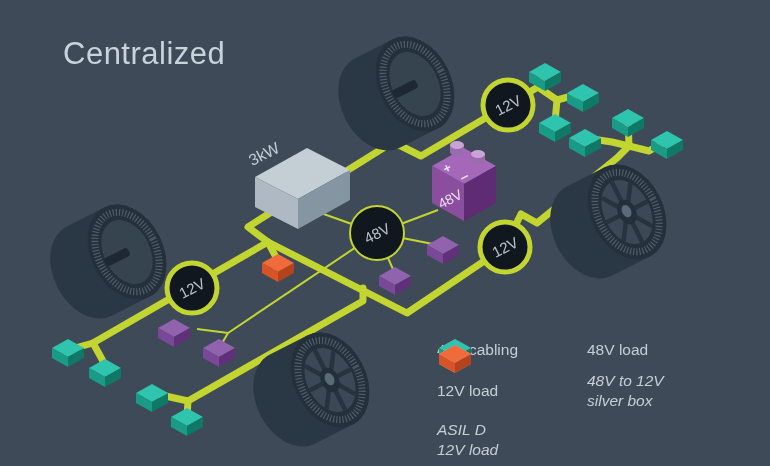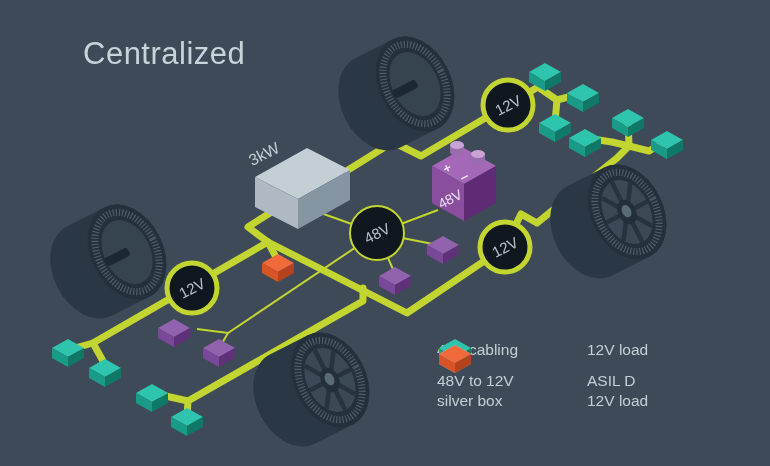--- a/index.html
+++ b/index.html
@@ -1,39 +1,39 @@
 <!DOCTYPE html>
 <html><head>
 <meta charset="utf-8">
 <style>
   html,body{margin:0;padding:0;background:#2b333c;}
   .stage{position:relative;width:770px;height:466px;background:#3e4a57;overflow:hidden;
          font-family:"Liberation Sans", sans-serif;}
   .title{position:absolute;left:63px;top:36px;font-size:31px;font-weight:300;
-         letter-spacing:.5px;color:#c9d3da;margin-left:20px;}
+         letter-spacing:.5px;color:#c9d3da;}
   svg{position:absolute;left:0;top:0;}
   
   .teal-t{fill:#2ec4ae}.teal-l{fill:#1a9b88}.teal-r{fill:#0f7867}
   .pur-t{fill:#9163ae}.pur-l{fill:#7a4898}.pur-r{fill:#5e3178}
   .org-t{fill:#f06a3c}.org-l{fill:#d85426}.org-r{fill:#b4431d}
   .sil-t{fill:#c3ced5}.sil-l{fill:#aeb9c3}.sil-r{fill:#8595a2}
   .node-fill{fill:#10171f}
   .node-text{fill:#b9c3ca;font-size:15px;font-family:"Liberation Sans",sans-serif;}
   .iso-label{fill:#c5ced5;font-size:16px;font-family:"Liberation Sans",sans-serif;}
   .bat-text{fill:#e9def0;font-family:"Liberation Sans",sans-serif;}
   
   .tire{fill:#2a3744}.wface{fill:#24303c}.hatch{fill:none;stroke:#4e5e6a;stroke-width:7;stroke-dasharray:1.2 1.9}
   .disc{fill:#36444f}.disc2{fill:#3a4955}.axle{fill:#1d2834}
   .spokes{stroke:#27333f;stroke-width:4.5}
   .hub{fill:#232f3b}.hubc{fill:#5a6a76}
   
   .legend{position:absolute;left:437px;top:337px;display:grid;
           grid-template-columns:150px 182px;row-gap:8px;column-gap:0;}
   .litem{display:flex;align-items:center;gap:11px;color:#c5ced5;font-size:15.5px;min-height:26px;}
-  .litem.two{align-items:center;}
+  .litem.two{align-items:center;font-style:italic;}
   .litem.two .lic{margin-top:6px;}
   .lic{flex-shrink:0;}
   .llab{line-height:1.32;}
 </style>
 </head>
 <body>
 
 <div class="stage">
 
   <svg width="770" height="466" viewBox="0 0 770 466">
@@ -191,20 +191,26 @@
   <div class="title">Centralized</div>
 
   <div class="legend">
 
     <div class="litem">
       <svg class="lic" width="36" height="26">
         <line x1="2" y1="13" x2="33" y2="13" stroke="#c3d530" stroke-width="2" stroke-linecap="round"></line>
       </svg>
       <span class="llab">48V cabling</span>
     </div>
+    <div class="litem">
+      <svg class="lic" width="36" height="30">
+        <use href="#cube-purple" transform="translate(18,11)"></use>
+      </svg>
+      <span class="llab">48V load</span>
+    </div>
 
     <div class="litem">
       <svg class="lic" width="36" height="30">
         <use href="#cube-teal" transform="translate(18,11)"></use>
       </svg>
       <span class="llab">12V load</span>
     </div>
 
     <div class="litem two">
       <svg class="lic" width="36" height="30">

